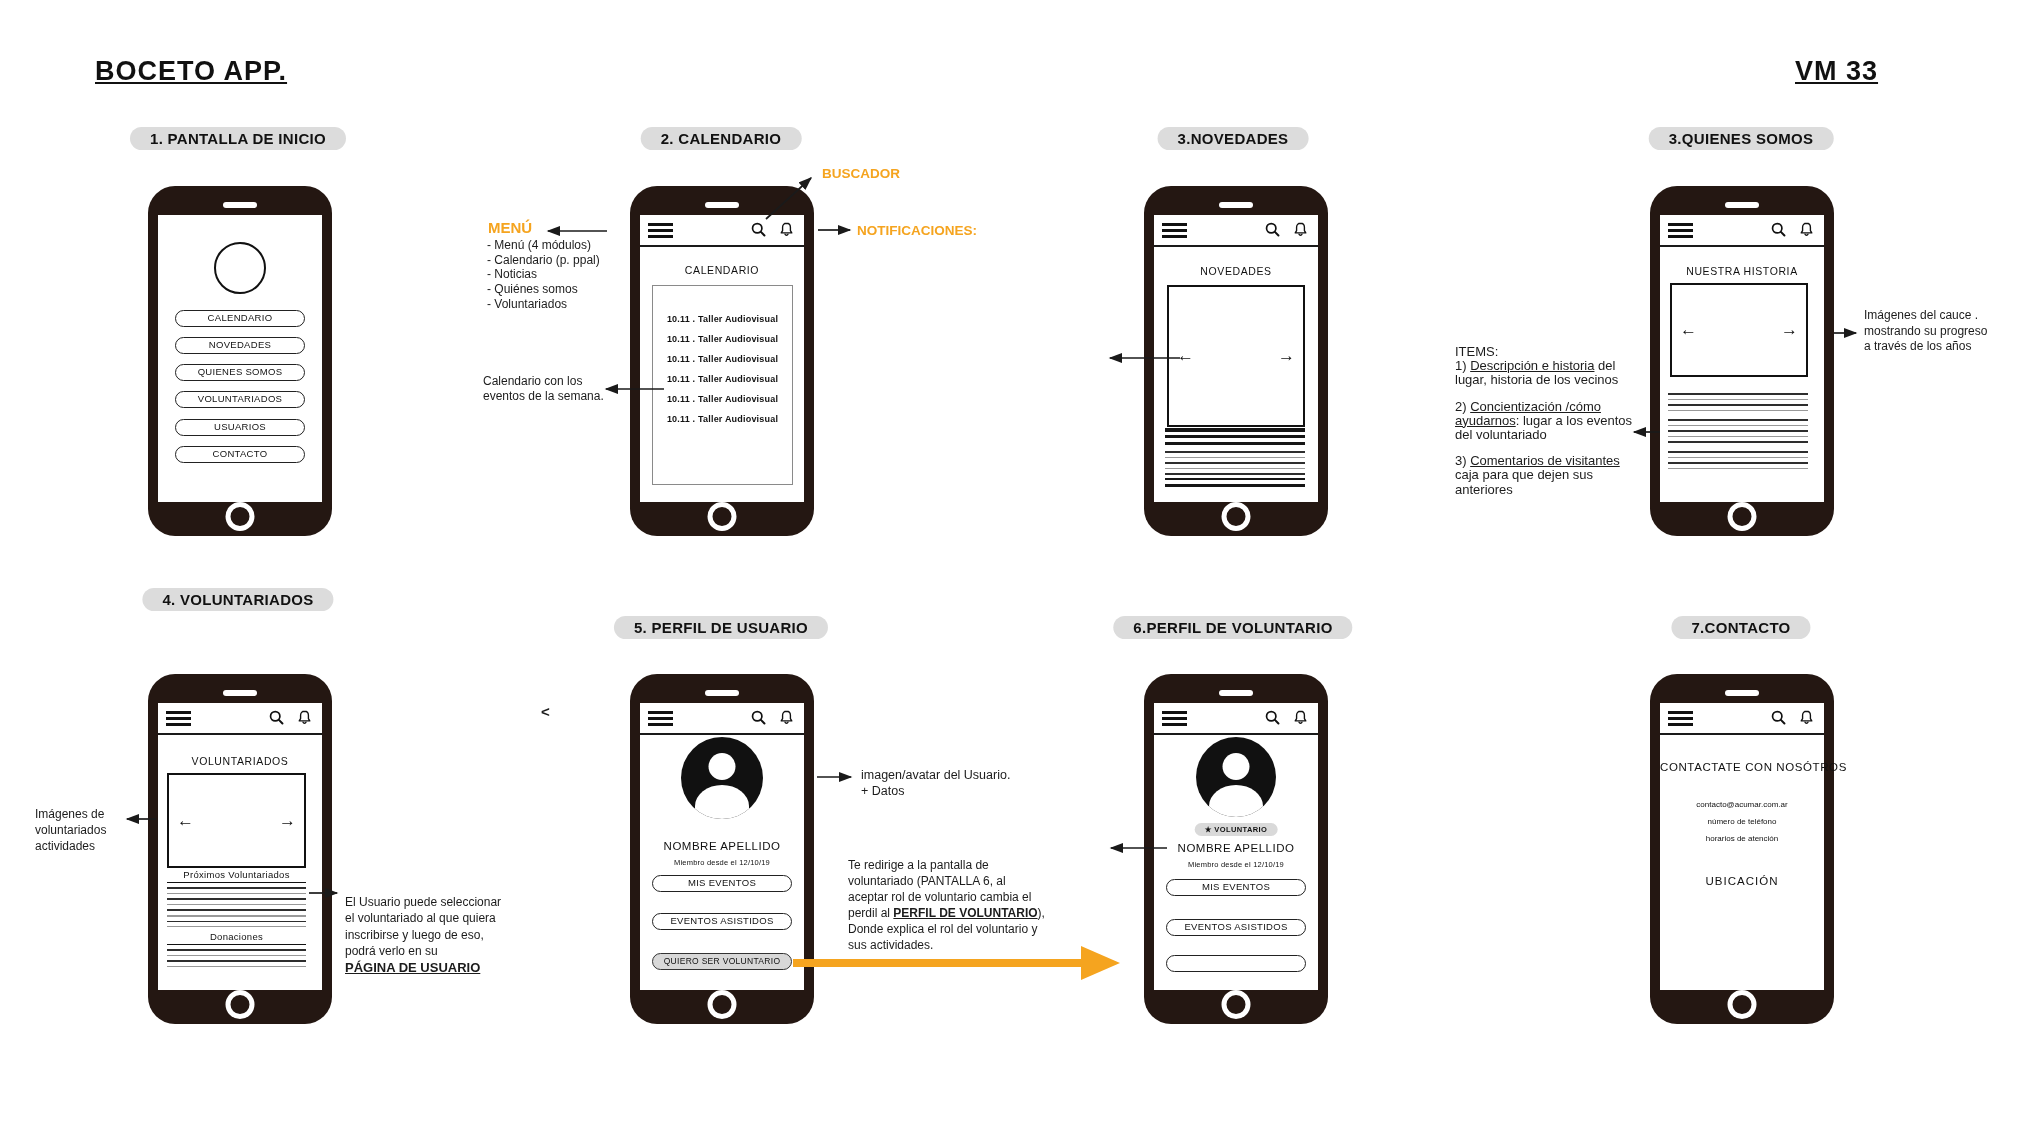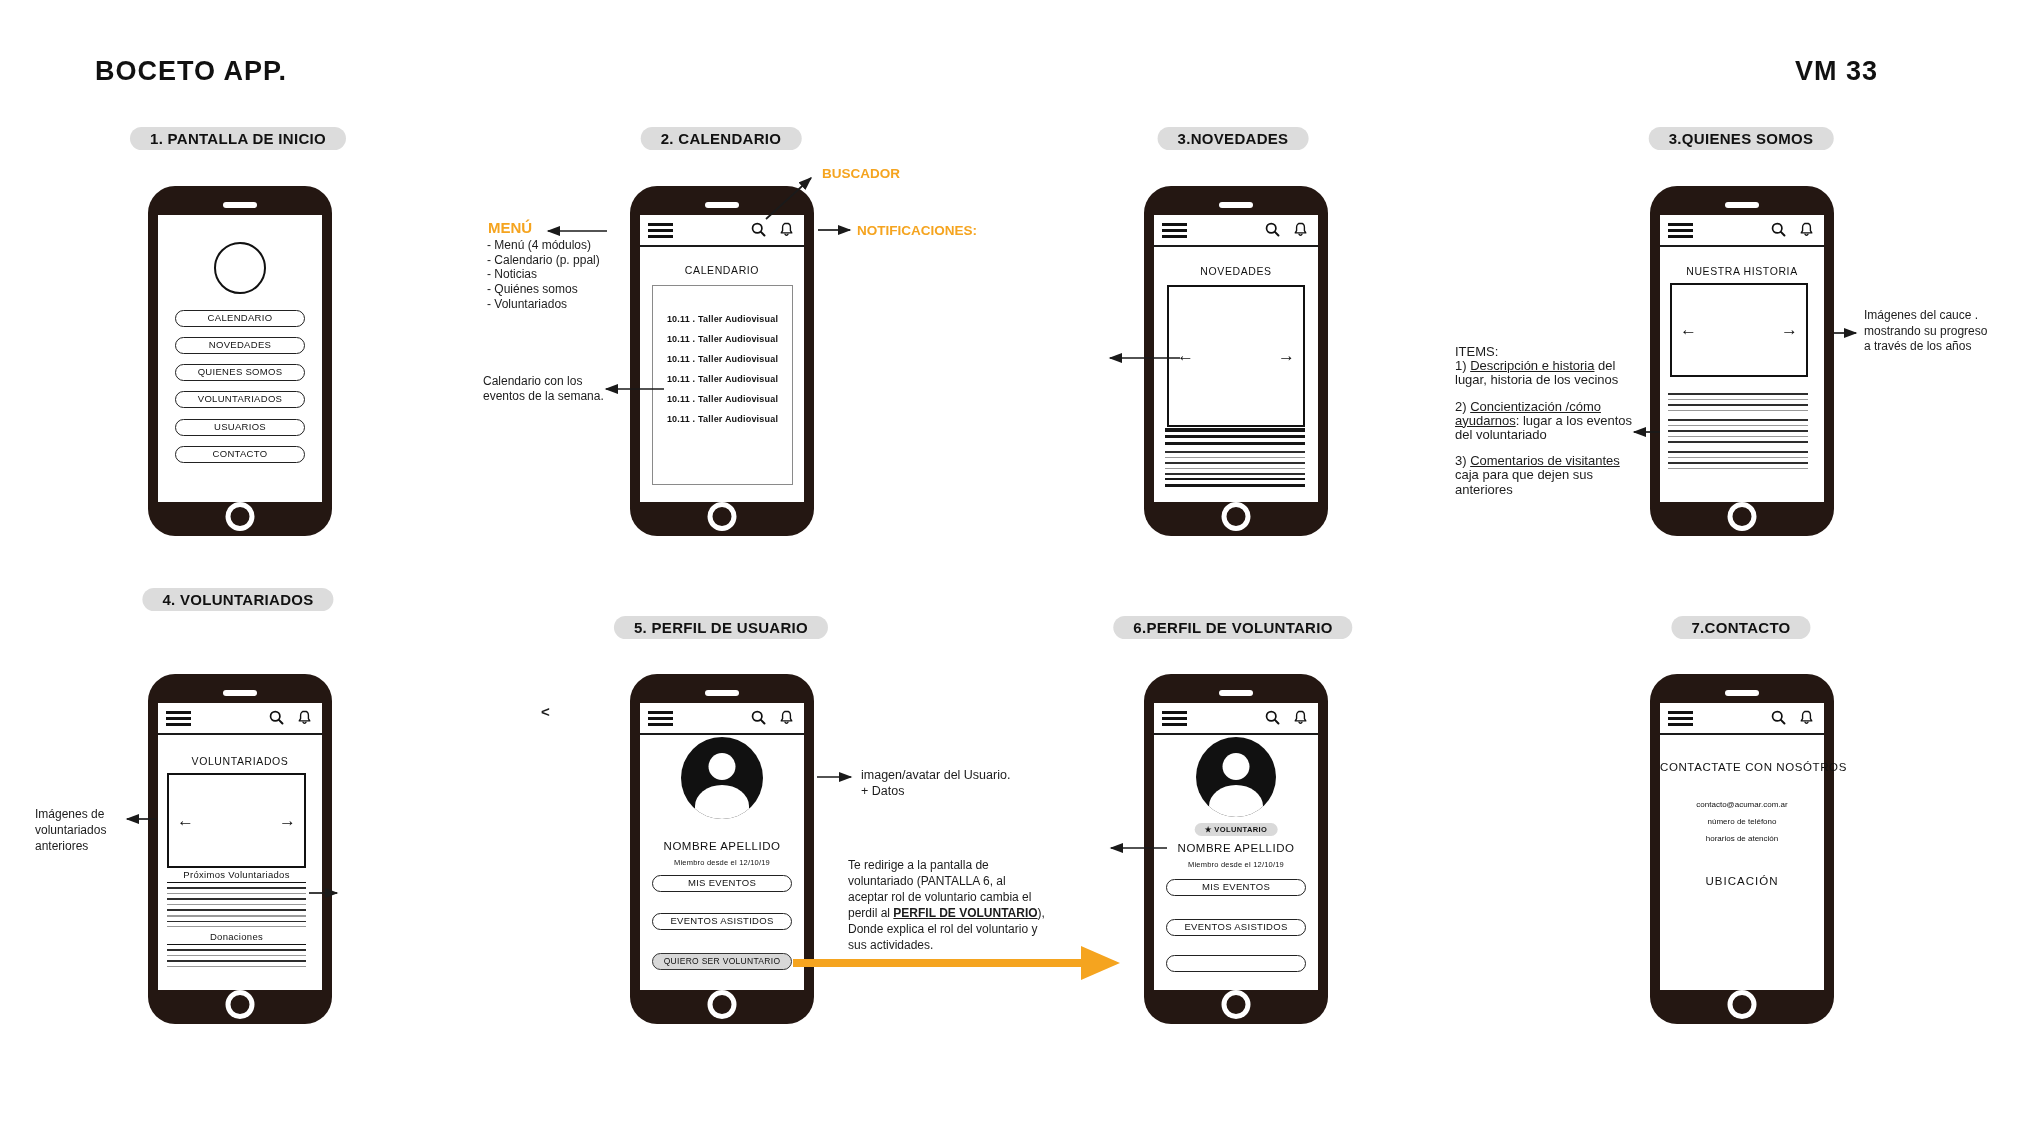--- a/index.html
+++ b/index.html
@@ -1,18 +1,18 @@
 <!DOCTYPE html>
 <html><head>
 <meta charset="utf-8">
 <style>
   html,body{margin:0;padding:0;background:#fff}
   #canvas{position:relative;width:2029px;height:1125px;background:#fff;overflow:hidden;
           font-family:"Liberation Sans",sans-serif;color:#111}
-  .doc-title{position:absolute;font-size:27px;font-weight:bold;letter-spacing:1px}
+  .doc-title{position:absolute;font-size:27px;font-weight:bold;text-decoration:underline;letter-spacing:1px}
   .pill-label{position:absolute;height:23px;line-height:23px;background:#dcdcdc;border-radius:12px;
               padding:0 20px;font-weight:bold;font-size:15px;letter-spacing:.3px;white-space:nowrap;
               transform:translateX(-50%)}
   .phone{position:absolute;width:184px;height:350px;background:#241712;border-radius:27px}
   .speaker{position:absolute;top:16px;left:50%;transform:translateX(-50%);width:34px;height:6px;border-radius:3px;background:#fff}
   .home{position:absolute;bottom:5px;left:50%;transform:translateX(-50%);width:29px;height:29px;border-radius:50%;
         border:5px solid #fff;box-sizing:border-box}
   .screen{position:absolute;left:10px;right:10px;top:29px;bottom:34px;background:#fff}
   .appbar{position:absolute;top:0;left:0;right:0;height:30px;border-bottom:2px solid #1a1a1a}
   .burger{position:absolute;left:8px;top:8px;width:25px}
@@ -342,22 +342,29 @@
     <div> caja para que dejen sus</div>
     <div>anteriores</div>
   </div>
 
   <div class="ann" style="left:1864px;top:308px;line-height:15.5px">Imágenes del cauce .
 mostrando su progreso
 a través de los años</div>
 
   <div class="ann" style="left:35px;top:806px;line-height:16px">Imágenes de
 voluntariados
-anteriores</div>
-
+actividades</div>
+
+  <div class="ann" style="left:345px;top:877px;line-height:16.5px">
+    <span>El Usuario puede seleccionar
+el voluntariado al que quiera
+inscribirse y luego de eso,
+podrá verlo en su</span>
+    <div class="bu" style="font-size:13px">PÁGINA DE USUARIO</div>
+  </div>
 
   <div class="ann" style="left:541px;top:704px;font-size:15px;font-weight:bold">&lt;</div>
 
   <div class="ann" style="left:861px;top:768px;line-height:15.5px;font-size:12.5px">imagen/avatar del Usuario.
 + Datos</div>
 
   <div class="ann" style="left:848px;top:857px;line-height:16px;white-space:nowrap">
     <div>Te redirige a la pantalla de</div>
     <div>voluntariado (PANTALLA 6, al</div>
     <div>aceptar rol de voluntario cambia el</div>

